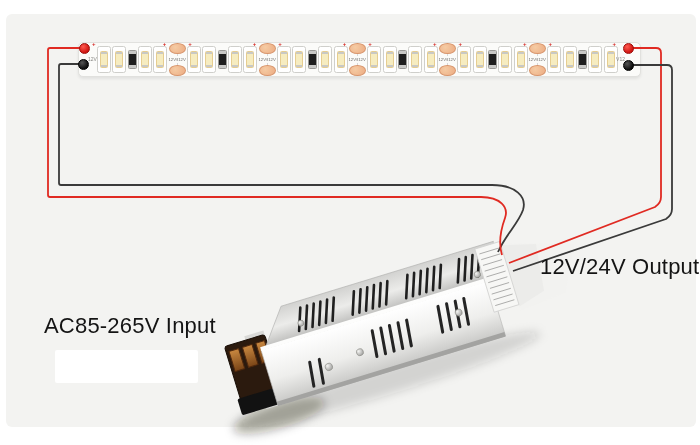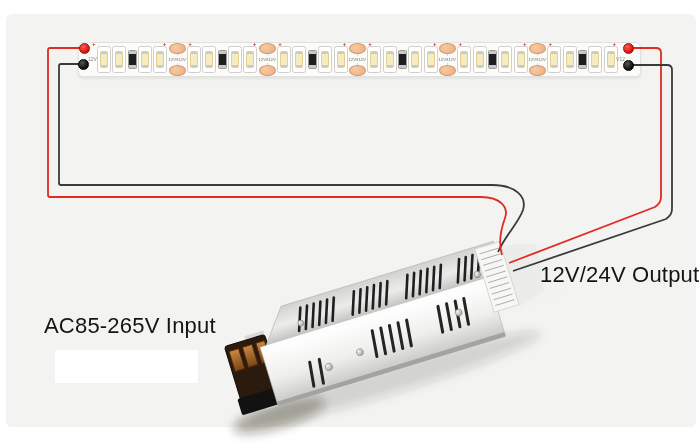--- a/index.html
+++ b/index.html
@@ -73,21 +73,21 @@
   .dot.red{background:radial-gradient(circle at 35% 30%,#ff5a50,#cf1410 70%);border:1px solid #9c0f0c;}
   .dot.black{background:radial-gradient(circle at 35% 30%,#555,#0e0e0e 70%);border:1px solid #000;}
   
   svg.overlay{position:absolute;left:0;top:0;z-index:4;}
   
   .big-label{
     position:absolute;font-size:22px;color:#141414;font-weight:500;
     letter-spacing:.2px;z-index:8;white-space:nowrap;
   }
   .input-label{left:44px;top:313px;}
-  .output-label{left:540px;top:262px;}
+  .output-label{left:540px;top:254px;}
   .watermark-patch{
     position:absolute;left:55px;top:350px;width:143px;height:33px;
     background:#ffffff;border-radius:2px;z-index:7;
   }
 </style>
 </head>
 <body>
 
 <div class="panel"></div>
 

